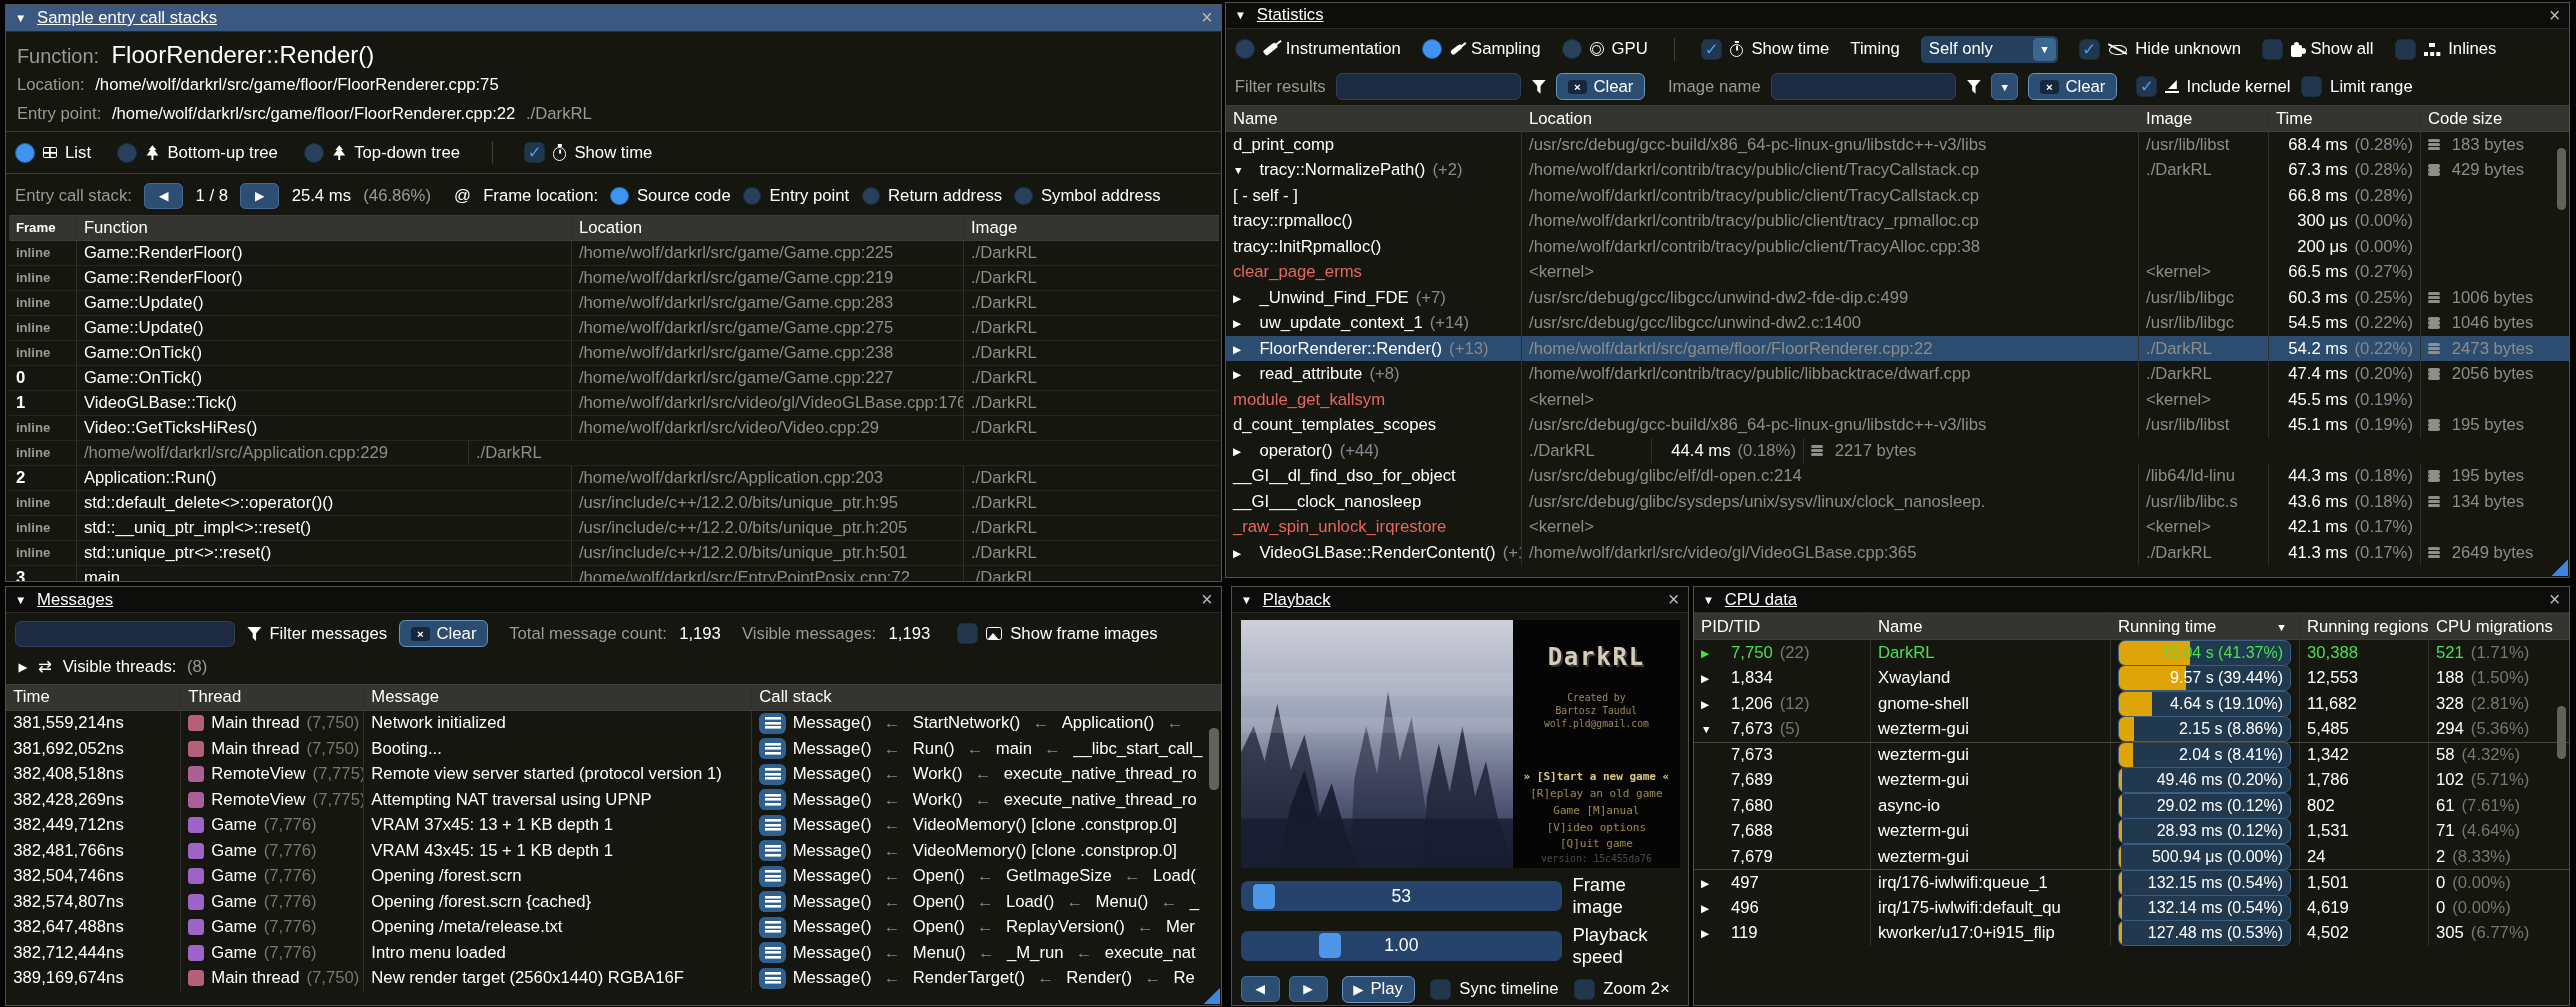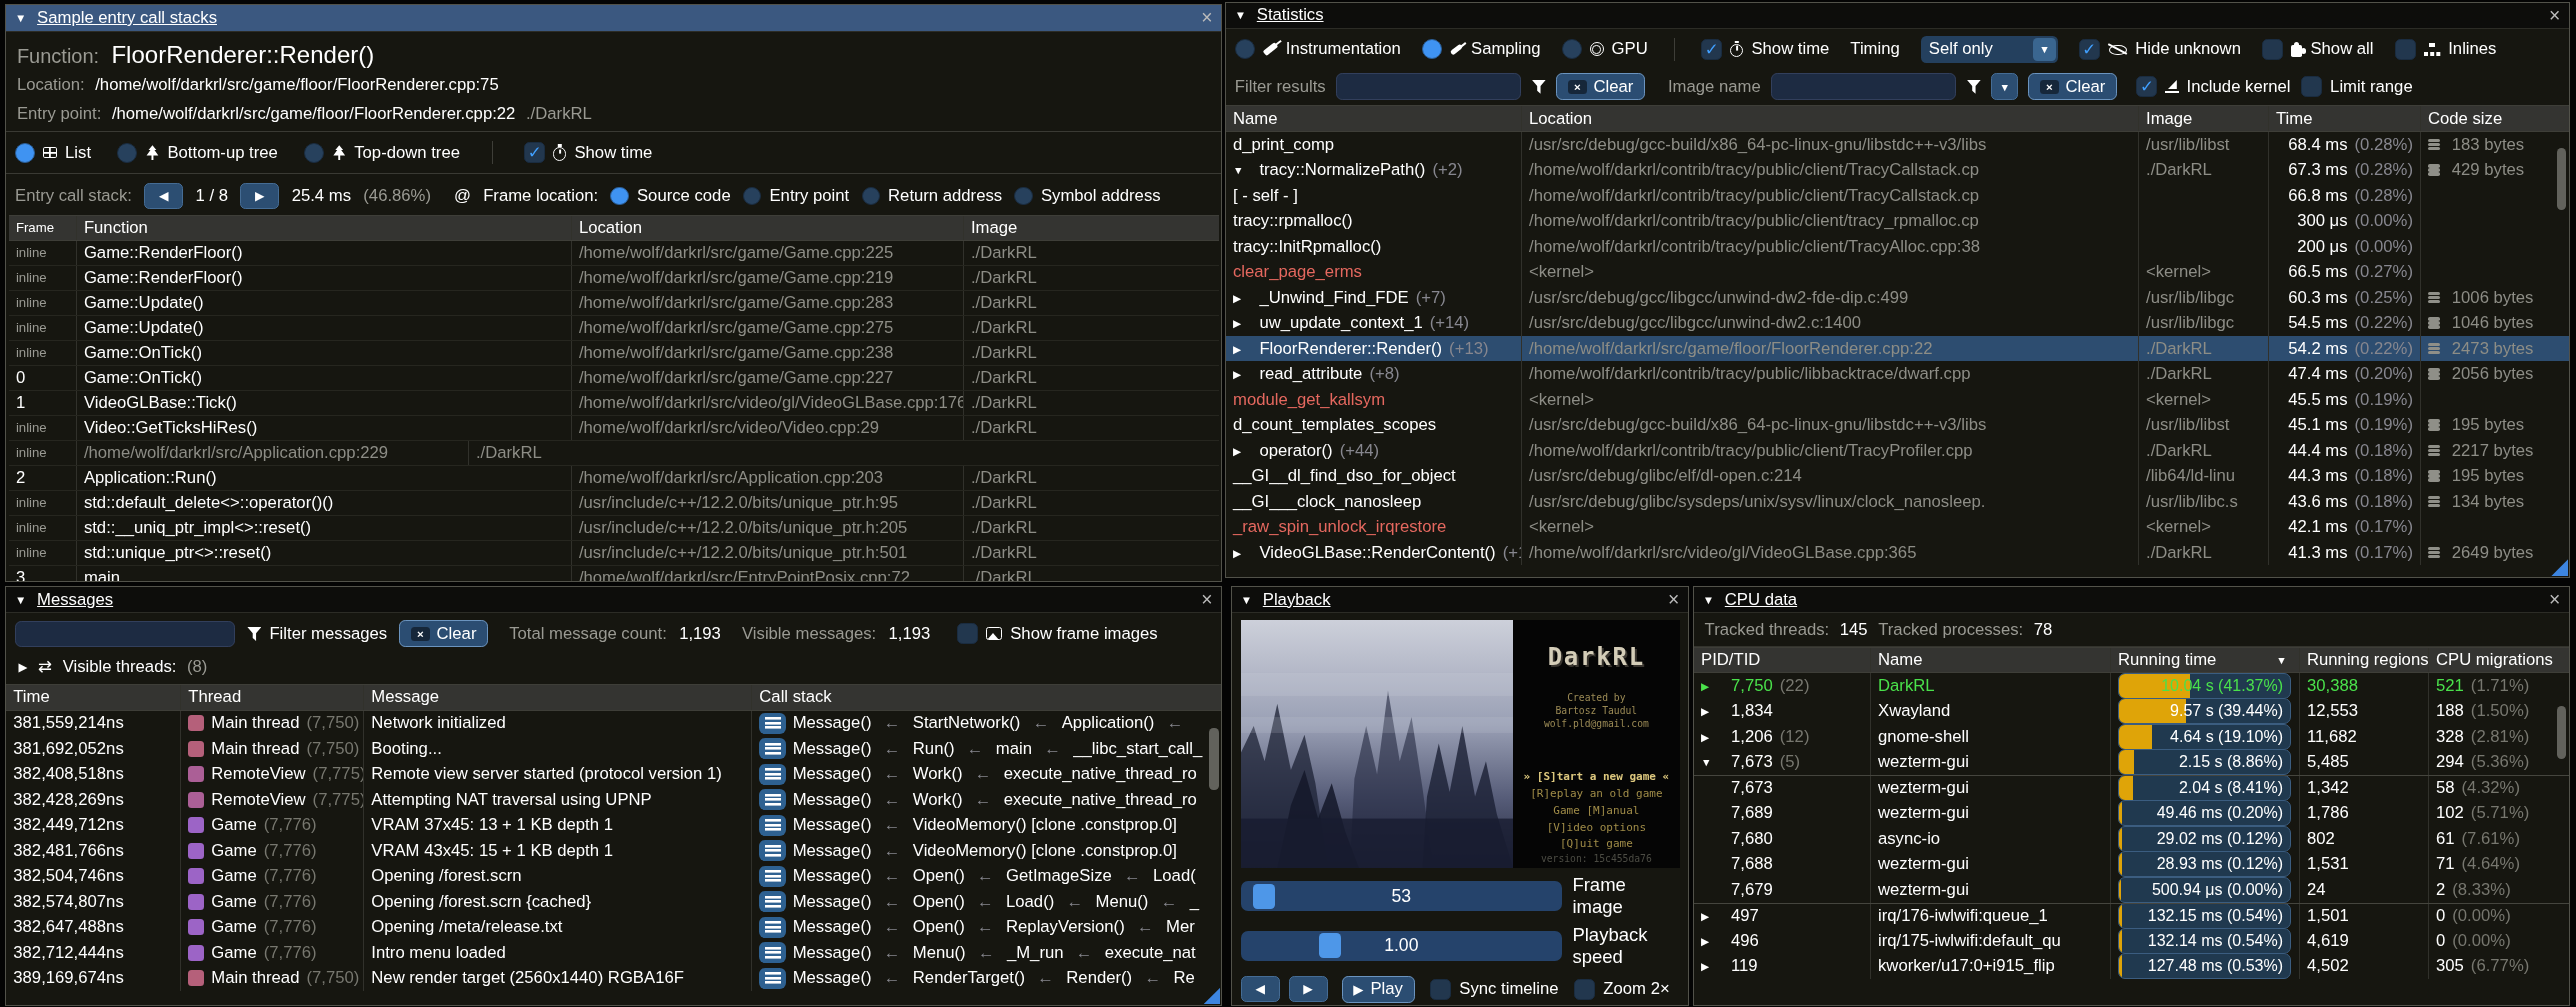--- a/index.html
+++ b/index.html
@@ -80,21 +80,21 @@
   .colsep { border-left:0.9px solid #31312b; }
 
   
   #sample-panel { left:5.3px; top:4.4px; width:1217px; height:578px; }
   .fn-row { padding:8.8px 10.6px 1.8px; display:flex; align-items:baseline; gap:12.3px; }
   .fn-row .lb { font-size:20px; color:#9a9a93; }
   .fn-row .fn { font-size:24px; color:#fff; }
   .kv { padding:4.4px 10.6px; display:flex; gap:10.6px; align-items:baseline; }
   .hrline { border-top:0.9px solid #3a3a34; margin:3.5px 0; }
   .samp-rows .trow { height:25px; border-bottom:0.9px solid #26261f; }
-  .c-frame { width:67px; font-size:13.2px; color:#9a9a93; }
+  .c-frame { width:67px; font-size:13.2px; color:#9a9a93;font-weight:bold; }
   .c-frame.num { font-size:16.7px; color:#fff; }
   .c-fn { width:495px; }
   .c-loc { width:392px; color:#8d8d86; }
   .c-img { flex:1; color:#8d8d86; }
   .samp-wrap { flex:1; overflow:hidden; display:flex; flex-direction:column; margin:0 2.6px; }
 
   
   #stats-panel { left:1225px; top:1.8px; width:1345px; height:576px; }
   .stat-rows .trow { height:25.5px; }
   .stat-rows .trow.sel { background:#2d4d70; }
@@ -592,21 +592,20 @@
             <i class="ic ic-db"></i>
             <span>195 bytes</span>
           </span>
         </div>
         <div class="trow">
           <span class="cell s-name">
             <span class="expander">▶</span>
             <span>operator()</span>
             <span class="cnt">(+44)</span>
           </span>
-          <span class="cell s-loc colsep">/home/wolf/darkrl/contrib/tracy/public/client/TracyProfiler.cpp</span>
           <span class="cell s-img colsep">./DarkRL</span>
           <span class="cell s-time colsep">
             <span class="tval">44.4 ms</span>
             <span class="tpct">(0.18%)</span>
           </span>
           <span class="cell s-size colsep">
             <i class="ic ic-db"></i>
             <span>2217 bytes</span>
           </span>
         </div>
@@ -999,26 +998,20 @@
       
     </div>
   </section>
 
   <section class="panel" id="cpu-panel">
     <header class="phead">
       <span class="tri">▼</span>
       <span class="ttl">CPU data</span>
       <span class="x">×</span>
     </header>
-    <div class="tracked">
-      <span class="gray">Tracked threads:</span>
-      <span>145</span>
-      <span class="gray">Tracked processes:</span>
-      <span>78</span>
-    </div>
     <div class="thead">
       <span class="cell p-pid">PID/TID</span>
       <span class="cell p-name colsep">Name</span>
       <span class="cell p-time colsep">
           <span>Running time</span>
           <span class="sort">▼</span>
         </span>
       <span class="cell p-reg colsep">Running regions</span>
       <span class="cell p-mig colsep">CPU migrations</span>
     </div>

